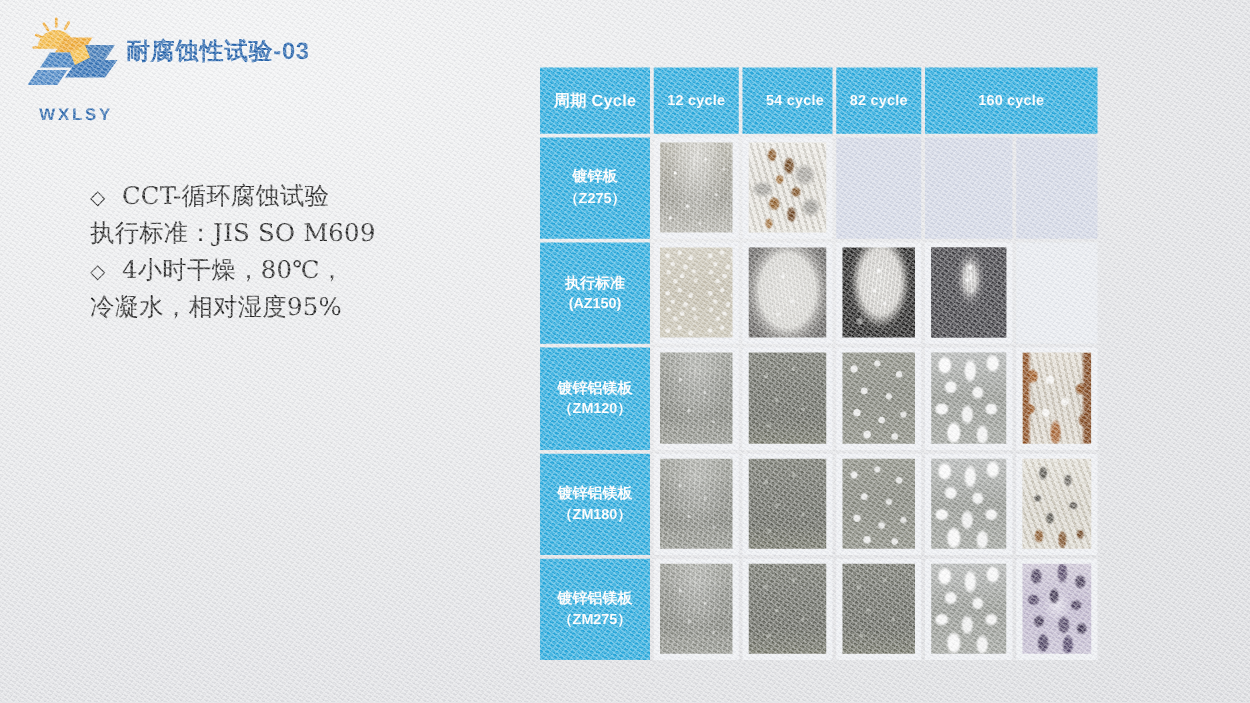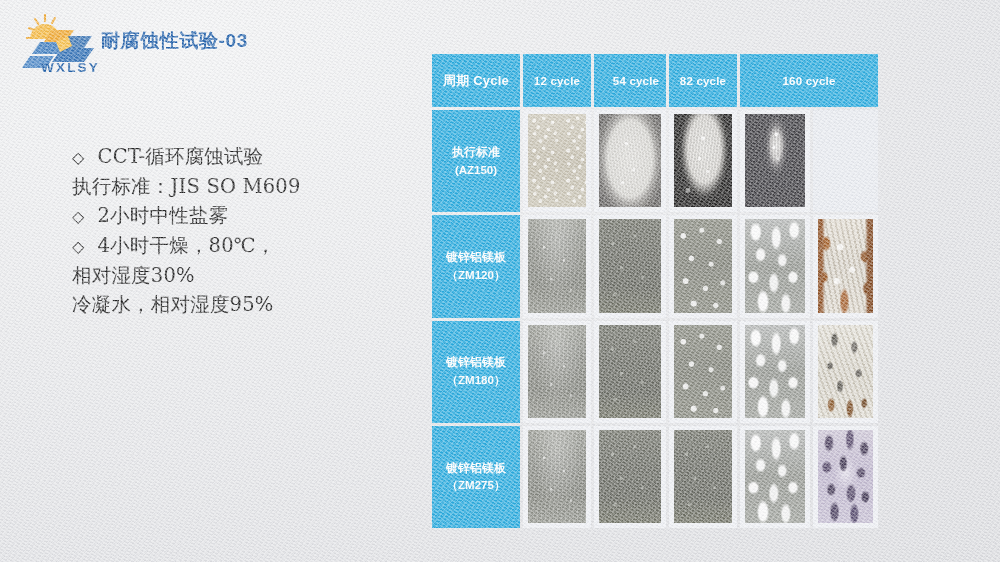--- a/index.html
+++ b/index.html
@@ -22,21 +22,21 @@
     background-image:
       repeating-linear-gradient(37deg, rgba(255,255,255,.55) 0 1px, rgba(150,150,158,.10) 1px 2px, rgba(255,255,255,0) 2px 3px),
       repeating-linear-gradient(-51deg, rgba(255,255,255,.40) 0 1px, rgba(140,140,150,.09) 1px 2px, rgba(255,255,255,0) 2px 4px),
       repeating-linear-gradient(9deg, rgba(120,120,132,.06) 0 1px, rgba(255,255,255,.30) 1px 3px);
   }
 
   
   #logo { position:absolute; left:22px; top:12px; width:78px; height:78px; }
   #logo svg { display:block; }
   #logo .wordmark {
-    position:absolute; left:0; top:48px; width:78px; text-align:right;
+    position:absolute; left:0; top:72px; width:78px; text-align:center;
     font-size:13.5px; font-weight:bold; letter-spacing:2.2px;
     color:#1f5fa8; font-family:"Liberation Sans", sans-serif;
   }
 
   
   #title {
     position:absolute; left:101px; top:28px;
     font-size:19px; font-weight:bold; color:#1d5ea9;
     letter-spacing:.6px;
     text-shadow:0 1px 0 rgba(255,255,255,.7);
@@ -319,34 +319,47 @@
       <path d="M34 30 L46 24 L50 34 L38 40 Z" fill="#f7c04a"></path>
     </svg>
     <div class="wordmark">WXLSY</div>
   </div>
 
   <div id="title">耐腐蚀性试验-03</div>
 
   <div id="bodytext">
       <div class="ln"><span class="dia">◇</span><span class="gap"></span><span>CCT-循环腐蚀试验</span></div>
       <div class="ln"><span>执行标准：JIS SO M609</span></div>
-      <div class="ln"><span class="dia">◇</span><span class="gap"></span><span>2小时中性盐雾</span></div>
       <div class="ln"><span class="dia">◇</span><span class="gap"></span><span>4小时干燥，80℃，</span></div>
-      <div class="ln"><span>相对湿度30%</span></div>
       <div class="ln"><span>冷凝水，相对湿度95%</span></div>
     </div>
 
   <div id="tbl">
     <div class="trow" id="hrow">
         <div class="hcell c0" id="hc0">周期 Cycle</div>
         <div class="hcell c1">12 cycle</div>
         <div class="hcell c2">54 cycle</div>
         <div class="hcell c3">82 cycle</div>
         <div class="hcell c5">160 cycle</div>
       </div>
+  <div class="trow brow">
+        <div class="rowlab c0">
+          <span class="cn">镀锌板</span>
+          <span class="code">（Z275）</span>
+        </div>
+        <div class="cell c1">
+          <div class="plate t-galv"></div>
+        </div>
+        <div class="cell c2">
+          <div class="plate t-rust"></div>
+        </div>
+        <div class="cell c3 empty"></div>
+        <div class="cell c4 empty"></div>
+        <div class="cell c5 empty"></div>
+      </div>
       <div class="trow brow">
         <div class="rowlab c0">
           <span class="cn">执行标准</span>
           <span class="code">(AZ150)</span>
         </div>
         <div class="cell c1">
           <div class="plate t-az-12"></div>
         </div>
         <div class="cell c2">
           <div class="plate t-az-54"></div>

